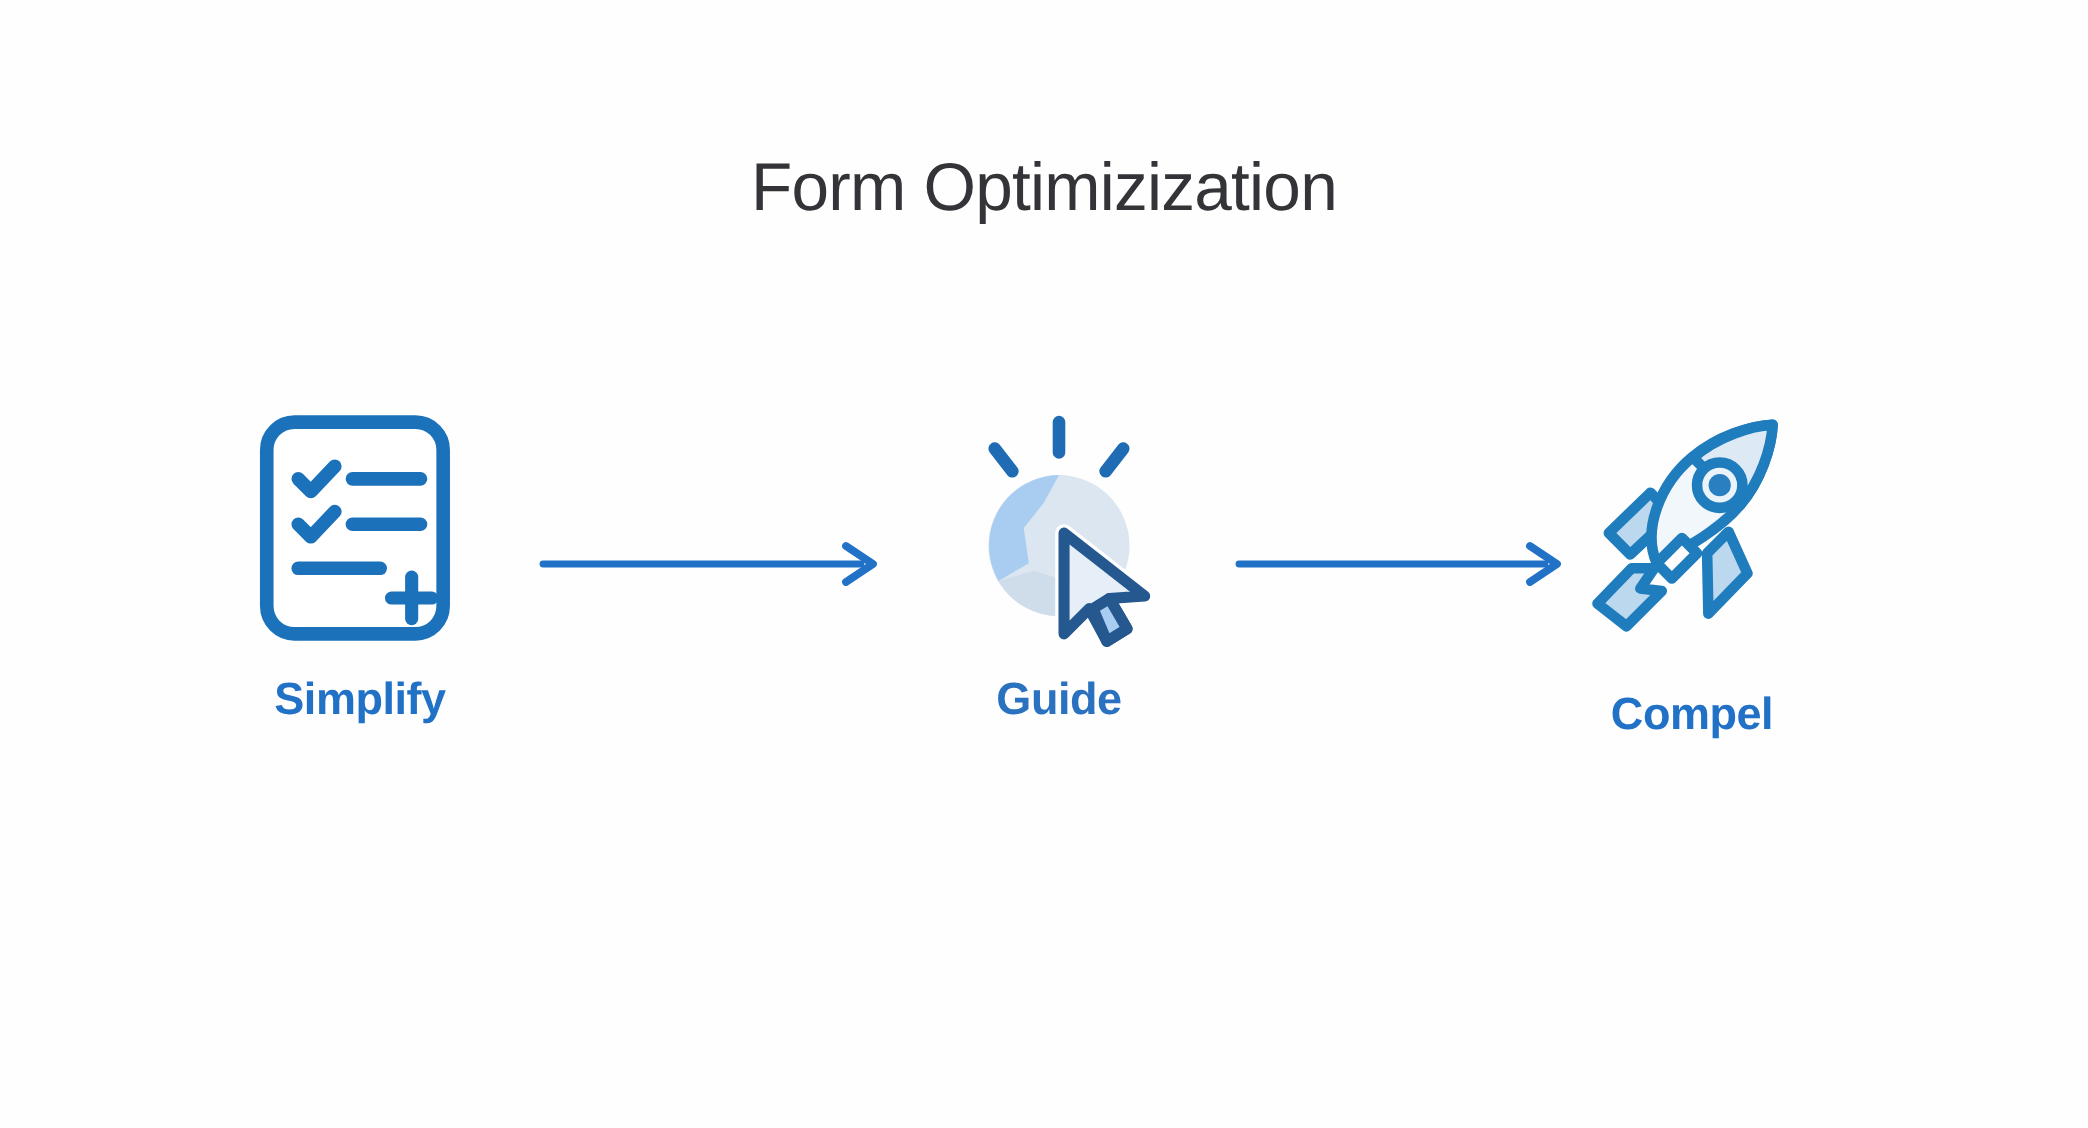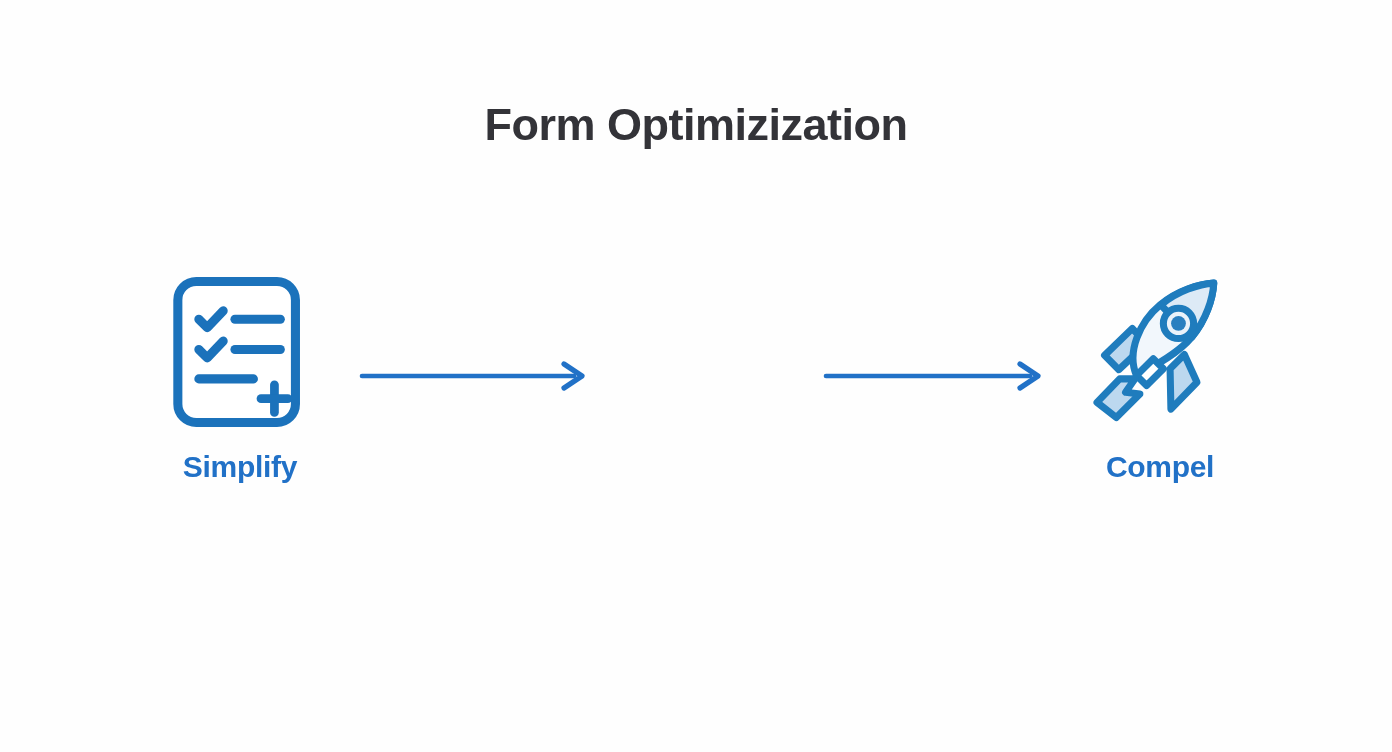--- a/index.html
+++ b/index.html
@@ -20,21 +20,21 @@
   }
 
   
   .title {
     position: absolute;
     top: 100px;
     left: 0;
     width: 1392px;
     text-align: center;
     font-size: 45px;
-    font-weight: bold;
+    font-weight: normal;
     letter-spacing: -0.5px;
     color: #333338;
     line-height: 1.12;
   }
 
   
   .flow {
     position: absolute;
     top: 262px;
     left: 0;
@@ -47,21 +47,21 @@
     position: absolute;
     top: 0;
     width: 240px;
     height: 270px;
     display: flex;
     flex-direction: column;
     align-items: center;
   }
   .step-1 { left: 120px; }
   .step-2 { left: 586px; }
-  .step-3 { left: 1040px; }
+  .step-3 { left: 1008px; gap: 10px; }
 
   .icon-box {
     width: 180px;
     height: 180px;
     display: flex;
     align-items: center;
     justify-content: center;
   }
 
   .step-label {
@@ -101,20 +101,42 @@
           <path d="M25.5 48.5 L30.5 53.5 L40 43.5" stroke="#1b72bb" stroke-width="5.4" stroke-linecap="round" stroke-linejoin="round"></path>
           <line x1="47" y1="48.5" x2="74" y2="48.5" stroke="#1b72bb" stroke-width="5.4" stroke-linecap="round"></line>
           <line x1="25.5" y1="66" x2="58" y2="66" stroke="#1b72bb" stroke-width="5.4" stroke-linecap="round"></line>
           <line x1="70.5" y1="69.5" x2="70.5" y2="86" stroke="#1b72bb" stroke-width="5.2" stroke-linecap="round"></line>
           <line x1="62.5" y1="77.8" x2="78.5" y2="77.8" stroke="#1b72bb" stroke-width="5.2" stroke-linecap="round"></line>
         </svg>
       </div>
       <div class="step-label">Simplify</div>
     </div>
 
+    <div class="step step-2">
+      <div class="icon-box">
+        <svg width="168" height="168" viewBox="0 0 100 100" fill="none">
+
+          <line x1="50" y1="8" x2="50" y2="20" stroke="#1f6cb5" stroke-width="5" stroke-linecap="round"></line>
+          <line x1="24.5" y1="18.5" x2="31.5" y2="27.5" stroke="#1f6cb5" stroke-width="5" stroke-linecap="round"></line>
+          <line x1="75.5" y1="18.5" x2="68.5" y2="27.5" stroke="#1f6cb5" stroke-width="5" stroke-linecap="round"></line>
+
+          <circle cx="50" cy="57" r="28" fill="#dce6f1"></circle>
+
+          <path d="M50 29 A28 28 0 0 0 26 71 L38 64 L36 50 L44 40 Z" fill="#a9cdf0"></path>
+          <path d="M26 71 A28 28 0 0 0 50 85 L50 70 L40 67 Z" fill="#cfdcea"></path>
+
+          <g>
+            <path d="M52 52 L52 92 L62 82 L69 95 L77 90 L70 78 L84 77 Z" fill="#e6eef7" stroke="#ffffff" stroke-width="7" stroke-linejoin="round"></path>
+            <path d="M52 52 L52 92 L62 82 L69 95 L77 90 L70 78 L84 77 Z" fill="#e6eef7" stroke="#25588f" stroke-width="4.4" stroke-linejoin="round"></path>
+            <path d="M69 95 L77 90 L70 78 L63.5 82 Z" fill="#a9cdf0" stroke="#25588f" stroke-width="4.4" stroke-linejoin="round"></path>
+          </g>
+        </svg>
+      </div>
+      <div class="step-label">Guide</div>
+    </div>
 
     <div class="step step-3">
       <div class="icon-box">
         <svg width="168" height="168" viewBox="0 0 100 100" fill="none">
           <g stroke="#1f7cbd" stroke-width="4.2" stroke-linejoin="round" stroke-linecap="round">
 
             <path d="M33.5 36 L17 52 L25.5 60.5 L42 45 Z" fill="#bcd8ef"></path>
 
             <path d="M56 60 L64.5 51.5 L72 68 L56.5 84 Z" fill="#bcd8ef"></path>
 

